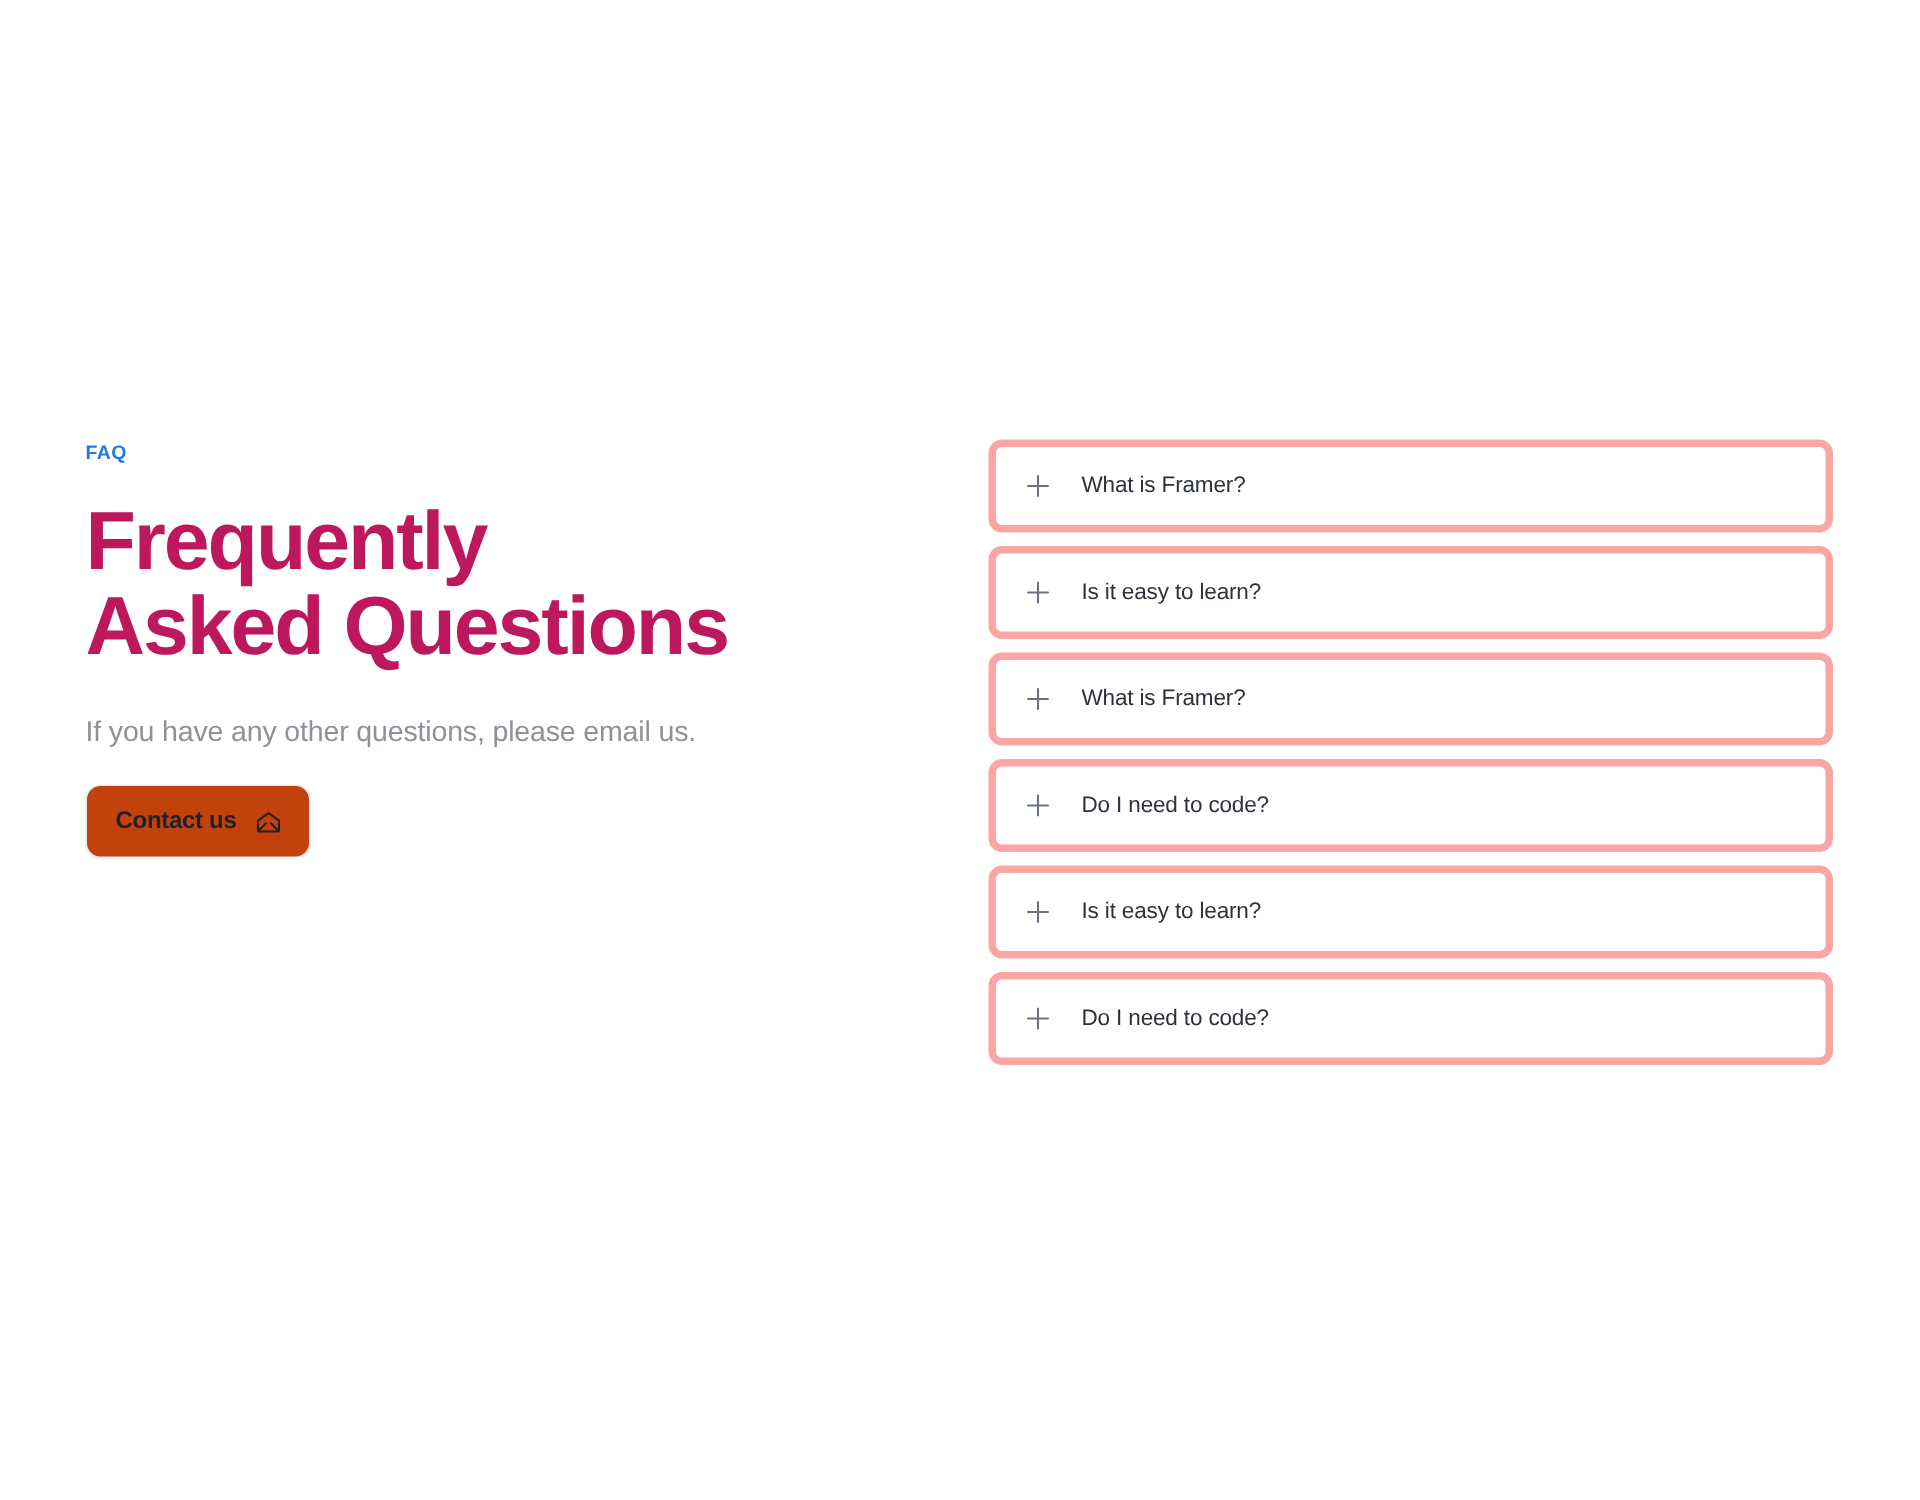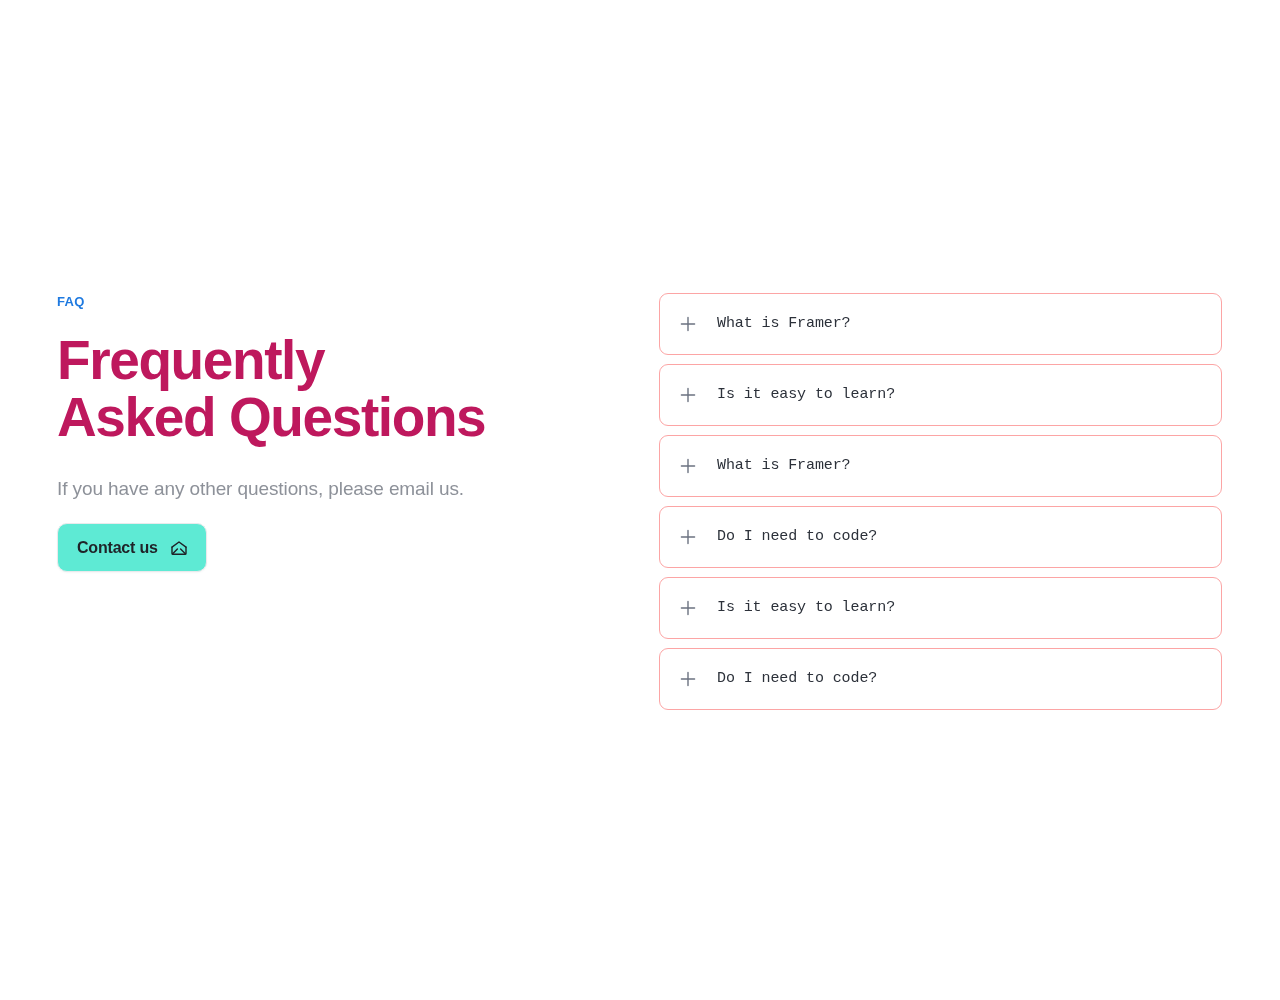--- a/index.html
+++ b/index.html
@@ -55,21 +55,21 @@
     letter-spacing: -0.1px;
     margin-bottom: 20px;
   }
 
   .contact-btn {
     display: inline-flex;
     align-items: center;
     gap: 12px;
     height: 49px;
     padding: 0 18px 0 19px;
-    background: #5eead4;
+    background: #c2410c;
     border: 1px solid #e9eaec;
     border-radius: 10px;
     cursor: pointer;
     font-family: "Liberation Sans", sans-serif;
     box-shadow: 0 1px 2px rgba(16,24,40,0.04);
   }
 
   .contact-btn-label {
     font-size: 16px;
     font-weight: 700;
@@ -95,25 +95,24 @@
     display: flex;
     flex-direction: column;
     gap: 9px;
   }
 
   .accordion-item {
     display: flex;
     align-items: center;
     height: 62px;
     background: #ffffff;
-    border: 1px solid #fca5a5;
+    border: 5px solid #fca5a5;
     border-radius: 9px;
     padding-left: 16px;
     cursor: pointer;
-    font-family: Liberation Mono, monospace;
   }
 
   .plus-icon {
     flex: 0 0 auto;
     display: inline-flex;
     align-items: center;
     justify-content: center;
     width: 24px;
     height: 24px;
     color: #6b7280;

